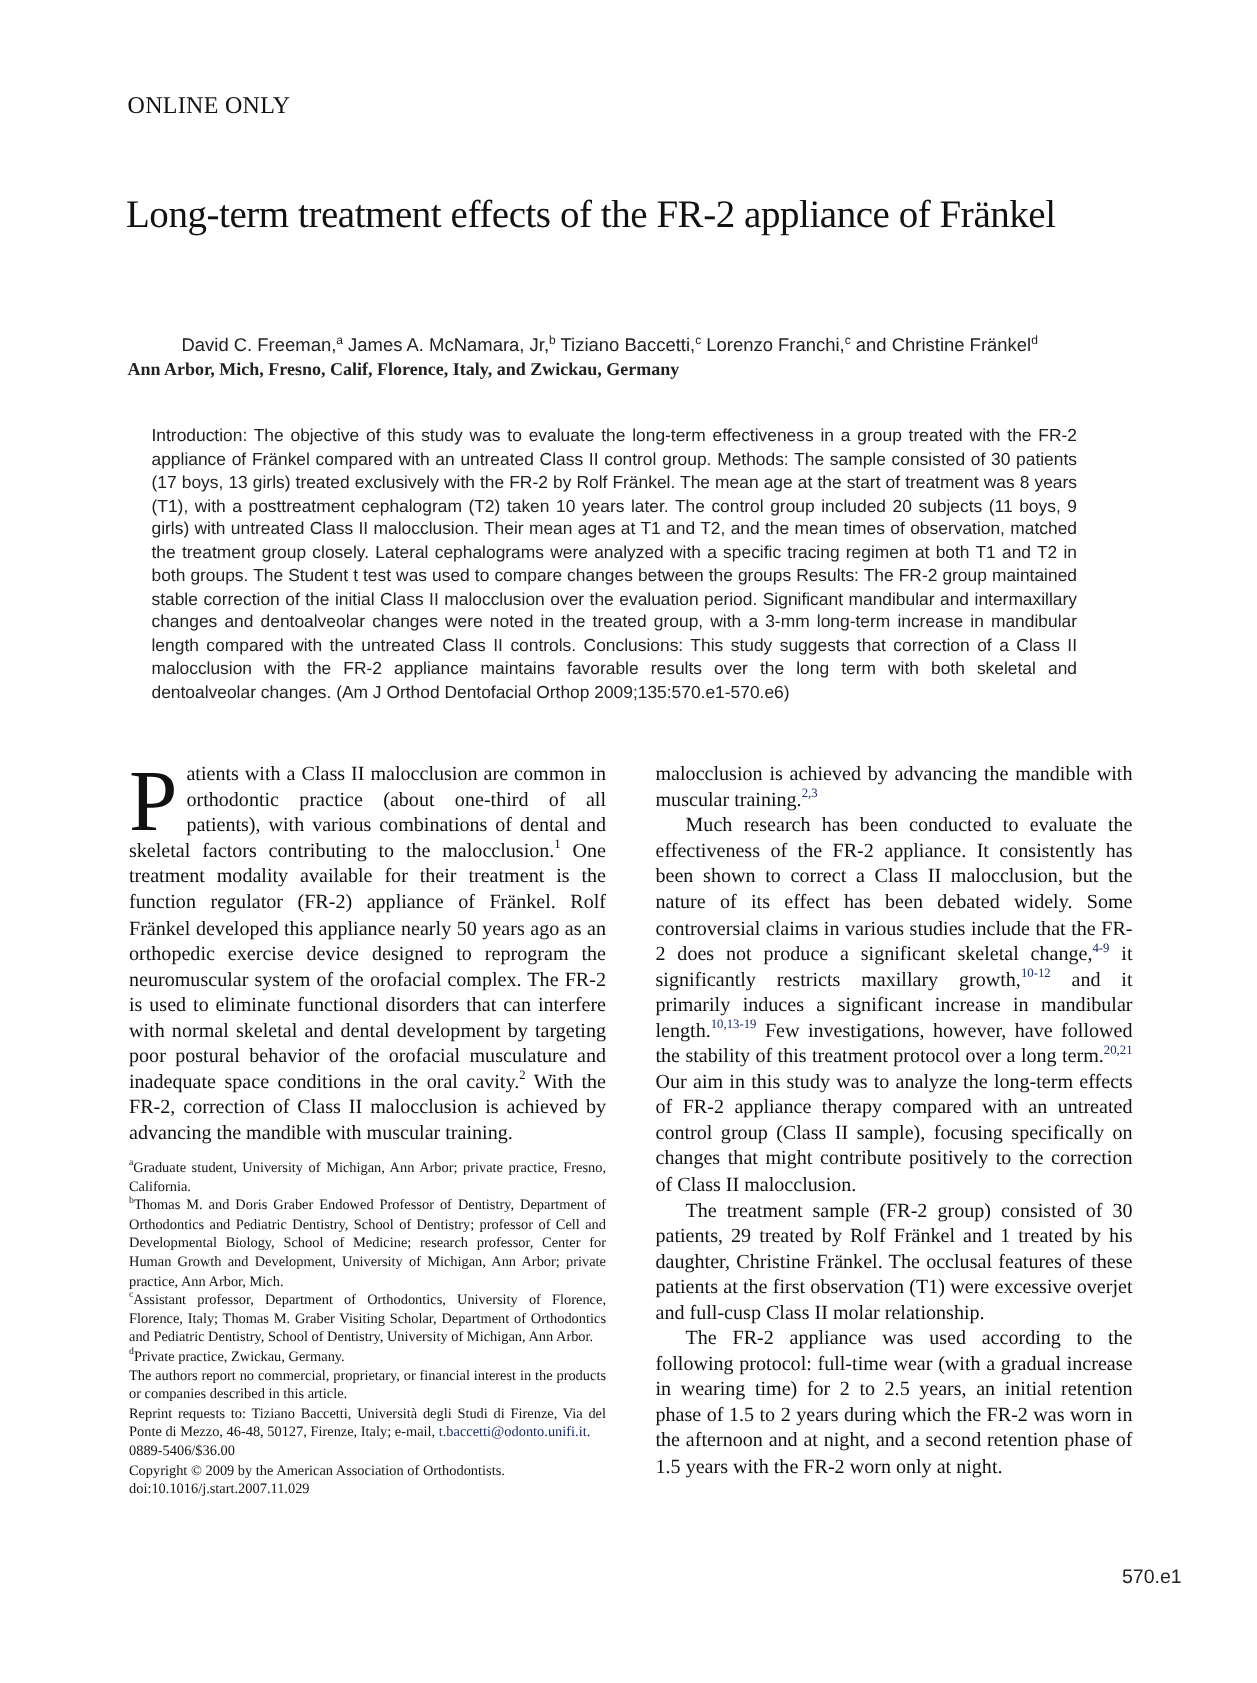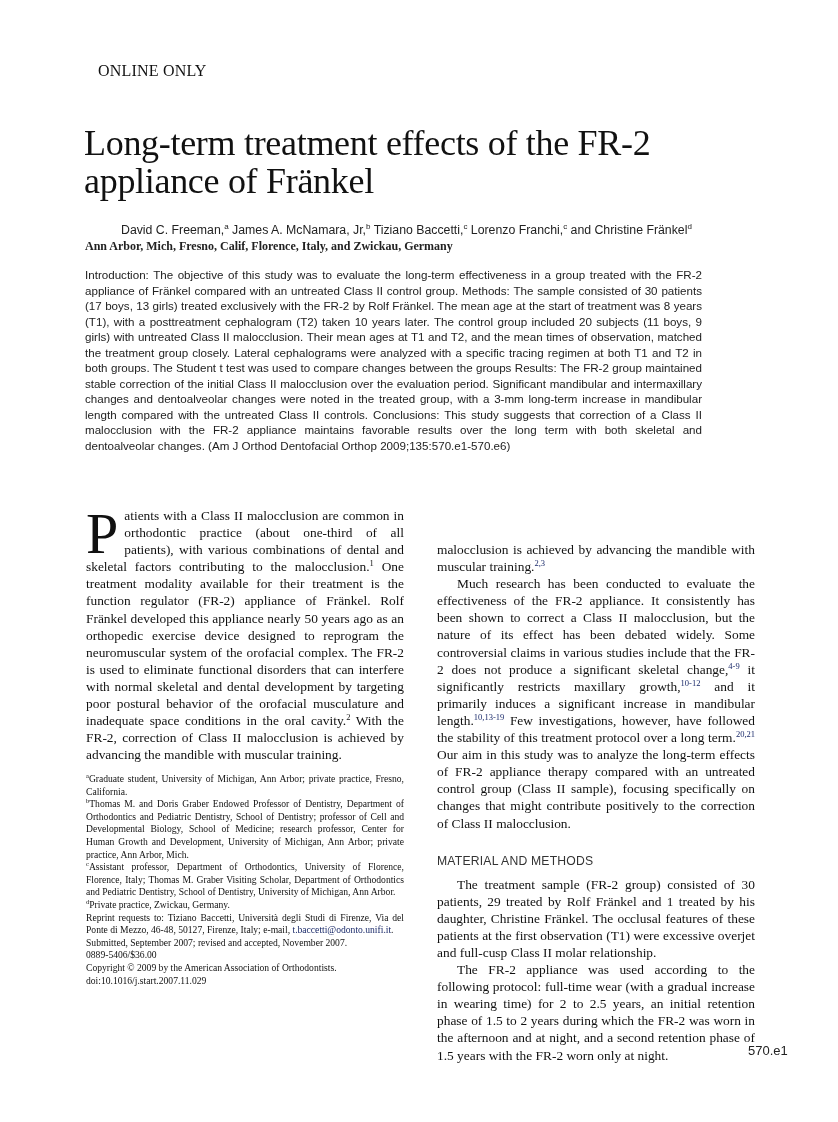--- a/index.html
+++ b/index.html
@@ -1,30 +1,30 @@
 <!DOCTYPE html>
 <html><head>
   <meta charset="utf-8">
   <style>
     html, body { margin: 0; padding: 0; background: #ffffff; }
     body { width: 838px; height: 1122px; position: relative; overflow: hidden; color: #111; }
     .serif { font-family: "Liberation Serif", "DejaVu Serif", serif; }
     .sans { font-family: "Liberation Sans", "DejaVu Sans", sans-serif; margin-left: 36px; }
     .abs { position: absolute; }
 
-    #online-only { left: 85px; top: 62px; font-size: 16px; letter-spacing: 0.2px; margin-left: 13px; }
-    #title { left: 84px; top: 124px; width: 680px; font-size: 36px; line-height: 38px; margin: 0; font-weight: normal; letter-spacing: -0.3px; }
+    #online-only { left: 85px; top: 62px; font-size: 16px; letter-spacing: 0.2px; }
+    #title { left: 84px; top: 124px; width: 680px; font-size: 26px; line-height: 38px; margin: 0; font-weight: normal; letter-spacing: -0.3px; }
     #authors { left: 85px; top: 219px; width: 700px; font-size: 12.3px; line-height: 16px; color: #222; }
     #authors sup { font-size: 8px; }
     #locations { left: 85px; top: 238px; font-size: 12px; line-height: 16px; font-weight: bold; color: #222; }
-    #abstract { left: 85px; top: 267px; width: 617px; font-size: 11.6px; line-height: 15.5px; text-align: justify; color: #222; margin: 0; }
+    #abstract { left: 85px; top: 267px; width: 617px; font-size: 11.6px; line-height: 15.5px; text-align: justify; color: #222; margin: 16px; }
 
     .col { position: absolute; width: 318px; font-size: 13.4px; line-height: 17.1px; text-align: justify; color: #111; }
     #col-left { left: 86px; top: 507px; }
-    #col-right { left: 437px; top: 507px; margin-top: 34px; }
+    #col-right { left: 437px; top: 507px; }
     .col p { margin: 0; }
     .indent { text-indent: 20px; }
     .dropcap { float: left; font-size: 58px; line-height: 46px; margin: 4px 6px 0 0; padding: 0; }
     sup.ref { font-size: 8.5px; line-height: 0; color: #1a2a6a; vertical-align: super; }
     sup.ref.black { color: #111; }
 
     #section-heading { margin: 22px 0 8px 0 !important; font-size: 12.2px; line-height: 14px; text-align: left; color: #333; letter-spacing: 0.2px; }
 
     #footnotes { left: 86px; top: 773px; width: 318px; font-size: 9.6px; line-height: 12.6px; text-align: justify; color: #111; }
     #footnotes p { margin: 0; }
@@ -48,30 +48,29 @@
 
 <p id="abstract" class="abs sans">Introduction: The objective of this study was to evaluate the long-term effectiveness in a group treated with the FR-2 appliance of Fränkel compared with an untreated Class II control group. Methods: The sample consisted of 30 patients (17 boys, 13 girls) treated exclusively with the FR-2 by Rolf Fränkel. The mean age at the start of treatment was 8 years (T1), with a posttreatment cephalogram (T2) taken 10 years later. The control group included 20 subjects (11 boys, 9 girls) with untreated Class II malocclusion. Their mean ages at T1 and T2, and the mean times of observation, matched the treatment group closely. Lateral cephalograms were analyzed with a specific tracing regimen at both T1 and T2 in both groups. The Student t test was used to compare changes between the groups Results: The FR-2 group maintained stable correction of the initial Class II malocclusion over the evaluation period. Significant mandibular and intermaxillary changes and dentoalveolar changes were noted in the treated group, with a 3-mm long-term increase in mandibular length compared with the untreated Class II controls. Conclusions: This study suggests that correction of a Class II malocclusion with the FR-2 appliance maintains favorable results over the long term with both skeletal and dentoalveolar changes. (Am J Orthod Dentofacial Orthop 2009;135:570.e1-570.e6)</p>
 
 <div id="col-left" class="col serif">
   <p><span class="dropcap">P</span><span>atients with a Class II malocclusion are common in orthodontic practice (about one-third of all patients), with various combinations of dental and skeletal factors contributing to the malocclusion.</span><sup class="ref black">1</sup><span> One treatment modality available for their treatment is the function regulator (FR-2) appliance of Fränkel. Rolf Fränkel developed this appliance nearly 50 years ago as an orthopedic exercise device designed to reprogram the neuromuscular system of the orofacial complex. The FR-2 is used to eliminate functional disorders that can interfere with normal skeletal and dental development by targeting poor postural behavior of the orofacial musculature and inadequate space conditions in the oral cavity.</span><sup class="ref black">2</sup><span> With the FR-2, correction of Class II malocclusion is achieved by advancing the mandible with muscular training.</span></p>
 </div>
 
 <div id="col-right" class="col serif">
   <p><span>malocclusion is achieved by advancing the mandible with muscular training.</span><sup class="ref">2,3</sup></p>
   <p class="indent"><span>Much research has been conducted to evaluate the effectiveness of the FR-2 appliance. It consistently has been shown to correct a Class II malocclusion, but the nature of its effect has been debated widely. Some controversial claims in various studies include that the FR-2 does not produce a significant skeletal change,</span><sup class="ref">4-9</sup><span> it significantly restricts maxillary growth,</span><sup class="ref">10-12</sup><span> and it primarily induces a significant increase in mandibular length.</span><sup class="ref">10,13-19</sup><span> Few investigations, however, have followed the stability of this treatment protocol over a long term.</span><sup class="ref">20,21</sup><span> Our aim in this study was to analyze the long-term effects of FR-2 appliance therapy compared with an untreated control group (Class II sample), focusing specifically on changes that might contribute positively to the correction of Class II malocclusion.</span></p>
-  <p id="section-heading" class="sans">MATERIAL AND METHODS</p>
   <p class="indent">The treatment sample (FR-2 group) consisted of 30 patients, 29 treated by Rolf Fränkel and 1 treated by his daughter, Christine Fränkel. The occlusal features of these patients at the first observation (T1) were excessive overjet and full-cusp Class II molar relationship.</p>
   <p class="indent">The FR-2 appliance was used according to the following protocol: full-time wear (with a gradual increase in wearing time) for 2 to 2.5 years, an initial retention phase of 1.5 to 2 years during which the FR-2 was worn in the afternoon and at night, and a second retention phase of 1.5 years with the FR-2 worn only at night.</p>
 </div>
 
 <div id="footnotes" class="abs serif">
   <p><sup>a</sup><span>Graduate student, University of Michigan, Ann Arbor; private practice, Fresno, California.</span></p>
   <p><sup>b</sup><span>Thomas M. and Doris Graber Endowed Professor of Dentistry, Department of Orthodontics and Pediatric Dentistry, School of Dentistry; professor of Cell and Developmental Biology, School of Medicine; research professor, Center for Human Growth and Development, University of Michigan, Ann Arbor; private practice, Ann Arbor, Mich.</span></p>
   <p><sup>c</sup><span>Assistant professor, Department of Orthodontics, University of Florence, Florence, Italy; Thomas M. Graber Visiting Scholar, Department of Orthodontics and Pediatric Dentistry, School of Dentistry, University of Michigan, Ann Arbor.</span></p>
   <p><sup>d</sup><span>Private practice, Zwickau, Germany.</span></p>
+  <p>The authors report no commercial, proprietary, or financial interest in the products or companies described in this article.</p>
   <p><span>Reprint requests to: Tiziano Baccetti, Università degli Studi di Firenze, Via del Ponte di Mezzo, 46-48, 50127, Firenze, Italy; e-mail, </span><span class="email">t.baccetti@odonto.unifi.it</span><span>.</span></p>
-  <p>Submitted, September 2007; revised and accepted, November 2007.</p>
   <p>0889-5406/$36.00</p>
   <p>Copyright © 2009 by the American Association of Orthodontists.</p>
   <p>doi:10.1016/j.start.2007.11.029</p>
 </div>
 
 <div id="page-number" class="abs sans">570.e1</div>
 
 </body></html>

